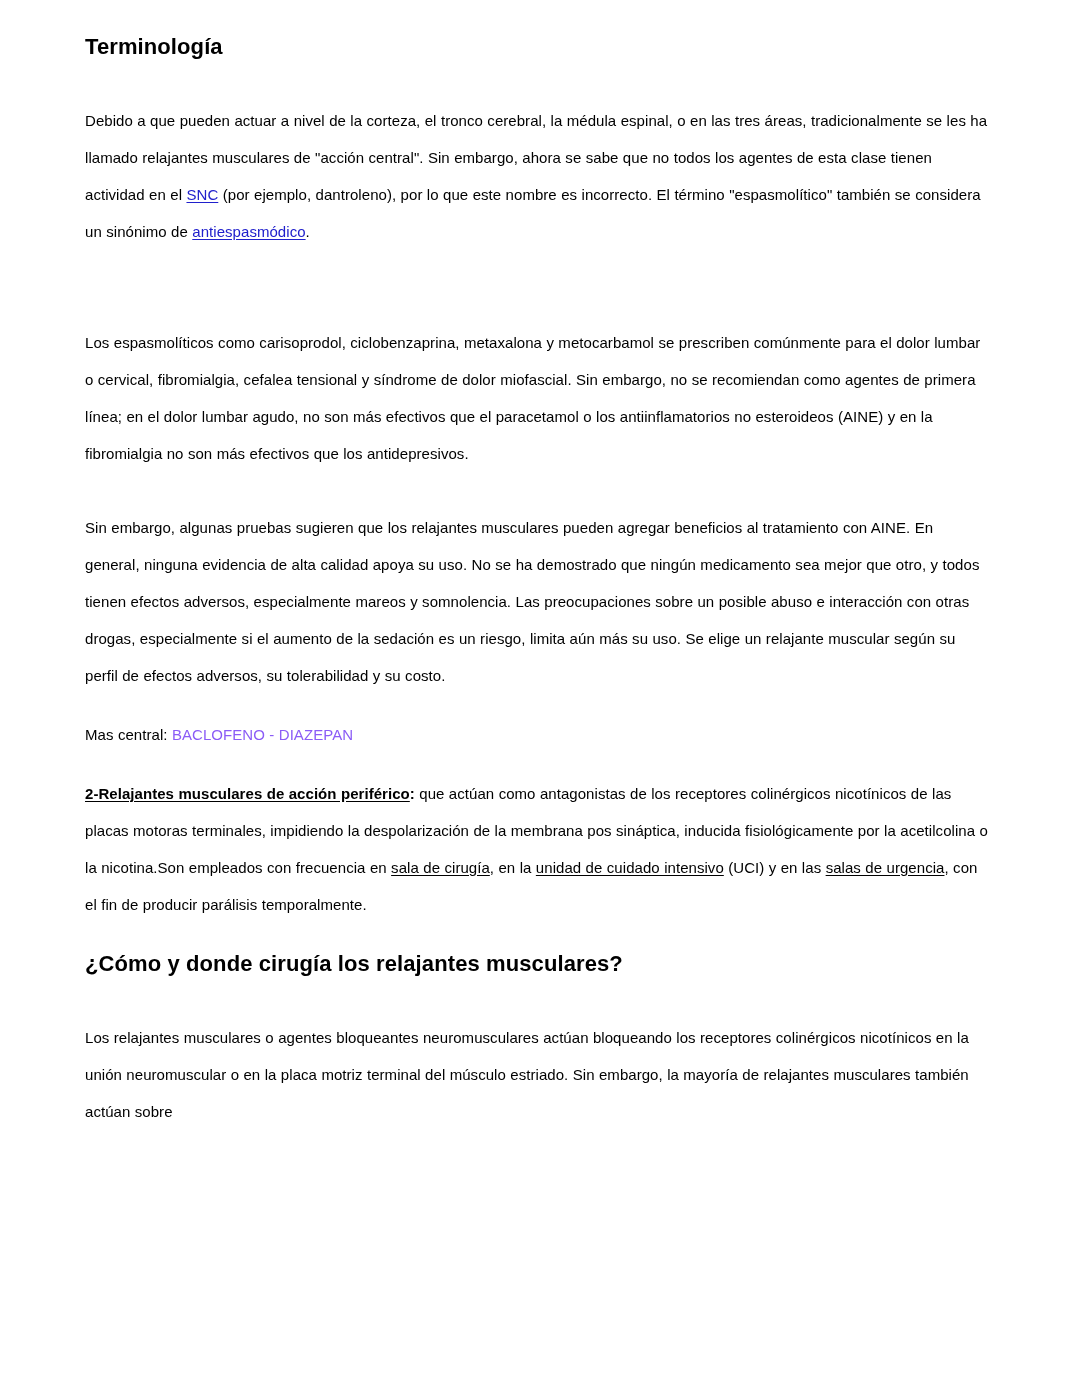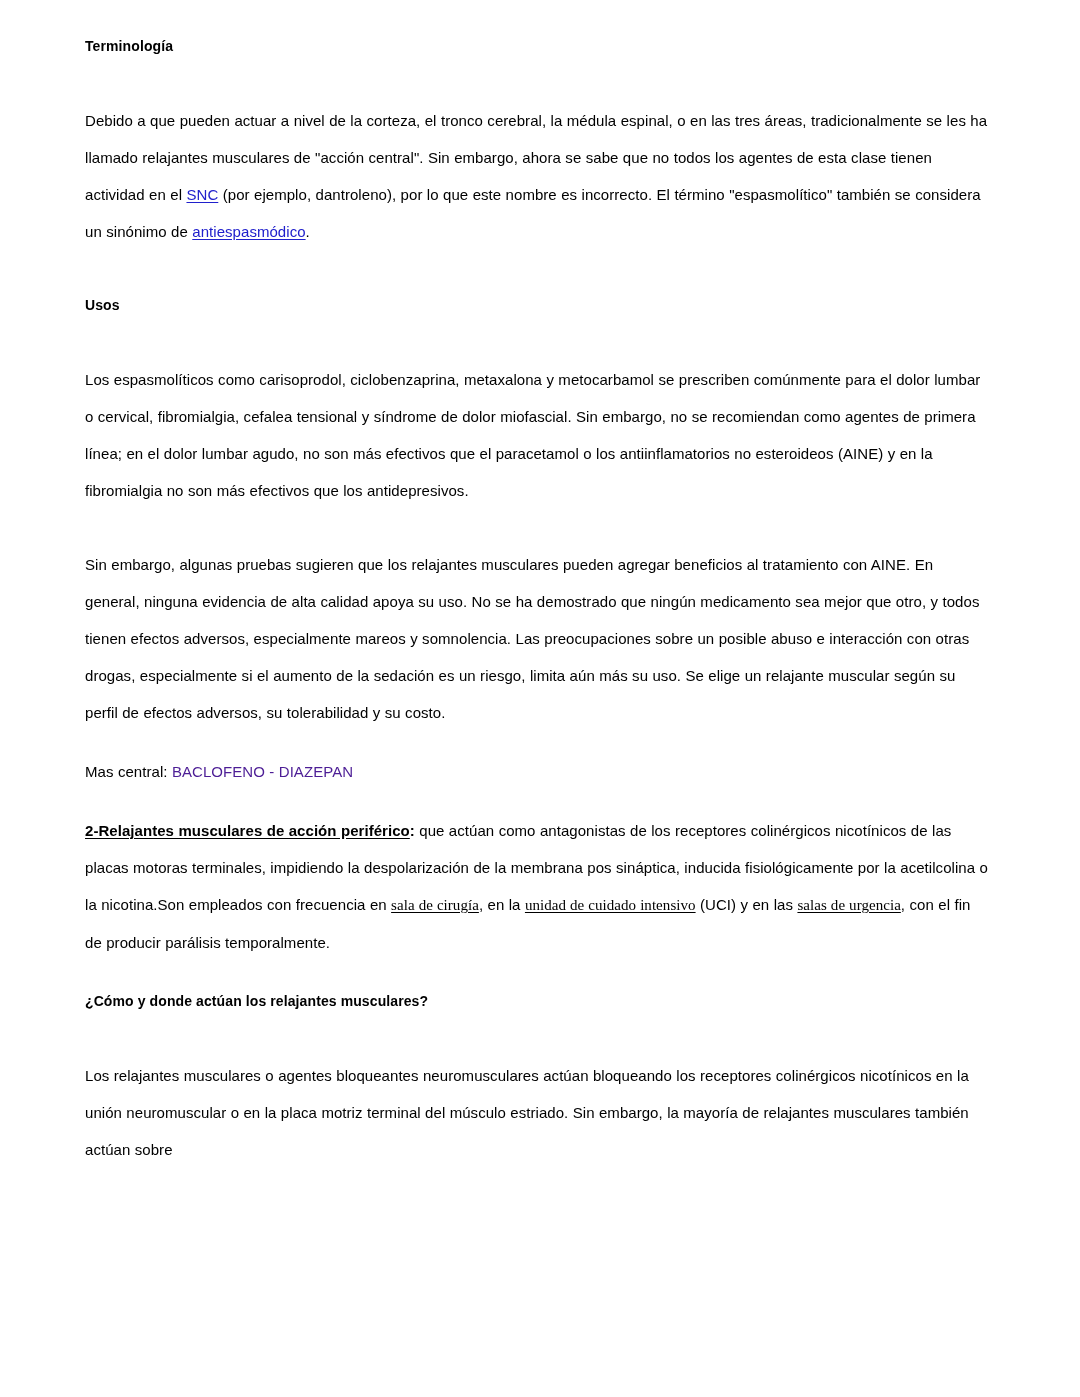--- a/index.html
+++ b/index.html
@@ -16,21 +16,21 @@
   }
   .page {
     box-sizing: border-box;
     width: 1080px;
     height: 1397px;
     padding: 28px 92px 0 85px;
     background: #ffffff;
     overflow: hidden;
   }
   h2.section-heading {
-    font-size: 14px;
+    font-size: 22px;
     font-weight: bold;
     line-height: 37px;
     margin: 0;
     padding: 0;
     letter-spacing: 0.1px;
   }
   p.body-text {
     font-size: 15px;
     font-weight: normal;
     line-height: 37px;
@@ -44,27 +44,26 @@
   .gap-after-heading { height: 37px; }
   .gap-para          { height: 37px; }
   .gap-small         { height: 22px; }
 
   a.doclink {
     color: #2020cc;
     text-decoration: underline;
     text-underline-offset: 2px;
   }
   .red-text {
-    color: #4c1d95;
+    color: #8b5cf6;
   }
   .u-black {
     text-decoration: underline;
     text-underline-offset: 2px;
     color: #000000;
-    font-family: Liberation Serif, serif;
   }
   .bold-underline {
     font-weight: bold;
     text-decoration: underline;
     text-underline-offset: 2px;
     text-align: center;
   }
   .bold-plain {
     font-weight: bold;
     text-decoration: none;
@@ -76,39 +75,38 @@
 <div class="page">
 
   <h2 class="section-heading">Terminología</h2>
 
   <div class="gap-after-heading"></div>
 
   <p class="body-text"><span>Debido a que pueden actuar a nivel de la corteza, el tronco cerebral, la médula espinal, o en las tres áreas, tradicionalmente se les ha llamado relajantes musculares de "acción central". Sin embargo, ahora se sabe que no todos los agentes de esta clase tienen actividad en el </span><a class="doclink" href="#">SNC</a><span> (por ejemplo, dantroleno), por lo que este nombre es incorrecto. El término "espasmolítico" también se considera un sinónimo de </span><a class="doclink" href="#">antiespasmódico</a><span>.</span></p>
 
   <div class="gap-para"></div>
 
-  <h2 class="section-heading">Usos</h2>
 
   <div class="gap-after-heading"></div>
 
   <p class="body-text">Los espasmolíticos como carisoprodol,  ciclobenzaprina,  metaxalona y metocarbamol se prescriben comúnmente para el dolor lumbar o cervical, fibromialgia, cefalea tensional y síndrome de dolor miofascial. Sin embargo, no se recomiendan como agentes de primera línea; en el dolor lumbar agudo, no son más efectivos que el paracetamol o los antiinflamatorios no esteroideos (AINE) y en la fibromialgia no son más efectivos que los antidepresivos.</p>
 
   <div class="gap-para"></div>
 
   <p class="body-text">Sin embargo, algunas pruebas sugieren que los relajantes musculares pueden agregar beneficios al tratamiento con AINE. En general, ninguna evidencia de alta calidad apoya su uso. No se ha demostrado que ningún medicamento sea mejor que otro, y todos tienen efectos adversos, especialmente mareos y somnolencia. Las preocupaciones sobre un posible abuso e interacción con otras drogas, especialmente si el aumento de la sedación es un riesgo, limita aún más su uso. Se elige un relajante muscular según su perfil de efectos adversos, su tolerabilidad y su costo.</p>
 
   <div class="gap-small"></div>
 
   <p class="body-text"><span>Mas central: </span><span class="red-text">BACLOFENO - DIAZEPAN</span></p>
 
   <div class="gap-small"></div>
 
   <p class="body-text"><span class="bold-underline">2-Relajantes musculares de acción  periférico</span><span class="bold-plain">:</span><span> que actúan como antagonistas de los receptores colinérgicos nicotínicos de las placas motoras terminales, impidiendo la despolarización de la membrana pos sináptica, inducida fisiológicamente por la acetilcolina o la nicotina.Son empleados con frecuencia en </span><span class="u-black">sala de cirugía</span><span>, en la </span><span class="u-black">unidad de cuidado intensivo</span><span> (UCI) y en las </span><span class="u-black">salas de urgencia</span><span>, con el fin de producir parálisis temporalmente.</span></p>
 
   <div class="gap-small"></div>
 
-  <h2 class="section-heading">¿Cómo y donde actúan los relajantes musculares?</h2>
+  <h2 class="section-heading">¿Cómo y donde cirugía los relajantes musculares?</h2>
 
   <div class="gap-after-heading"></div>
 
   <p class="body-text">Los relajantes musculares o agentes bloqueantes neuromusculares actúan bloqueando los receptores colinérgicos nicotínicos en la unión neuromuscular o en la placa motriz terminal del músculo estriado. Sin embargo, la mayoría de relajantes musculares también actúan sobre</p>
 
 </div>
 
 </body></html>

